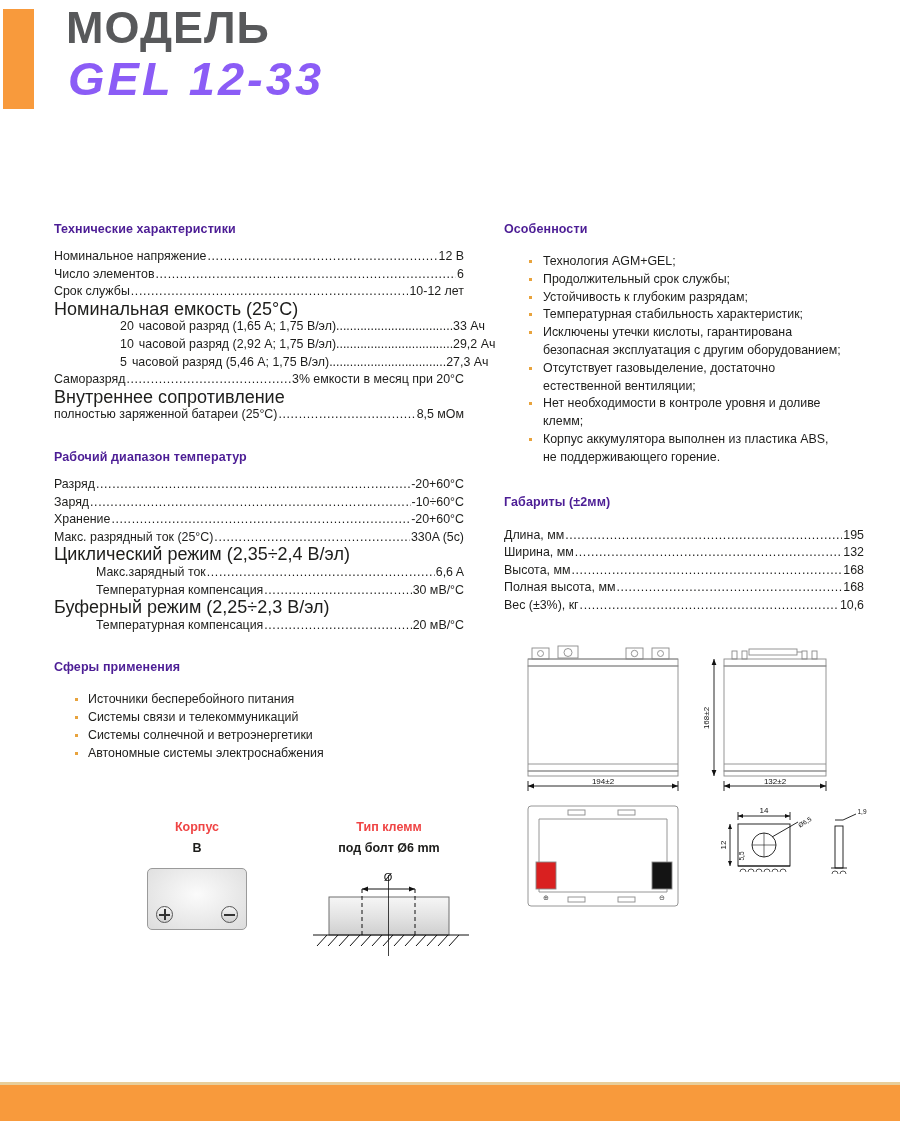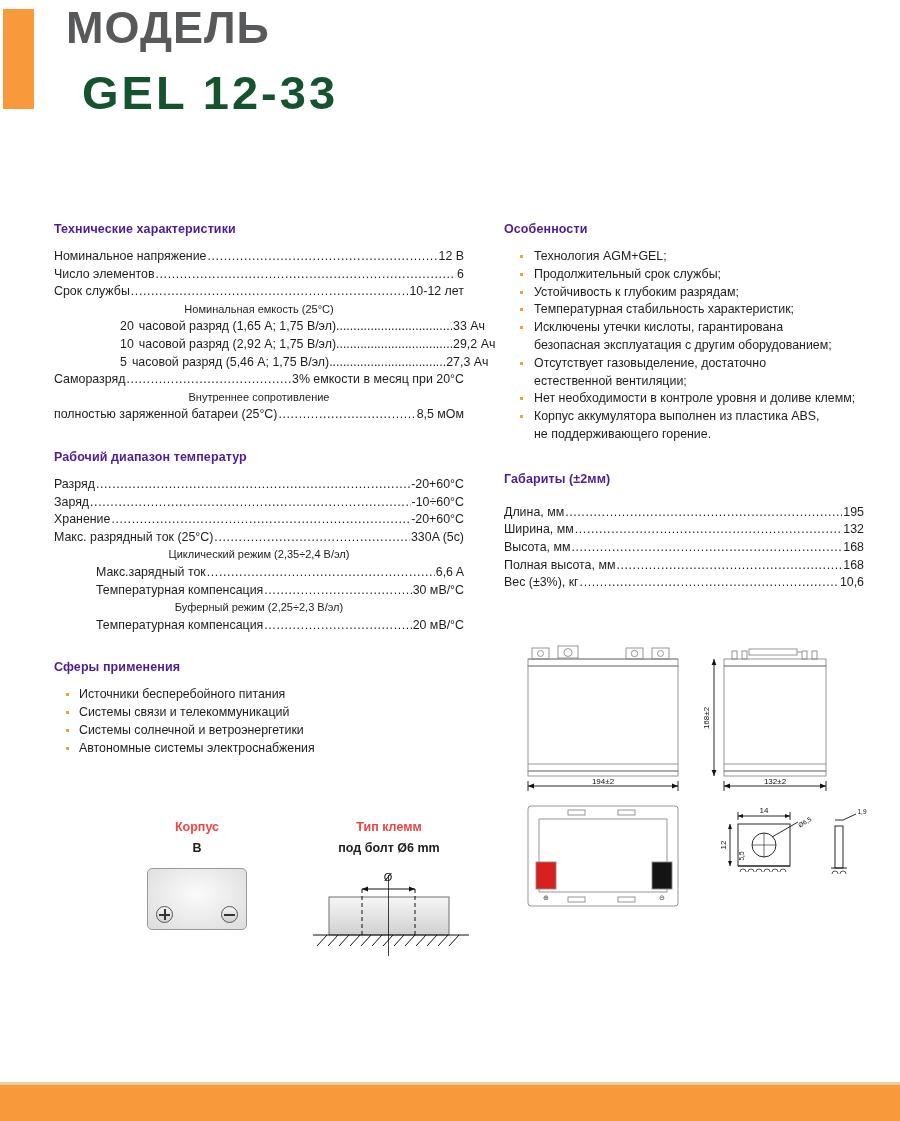--- a/index.html
+++ b/index.html
@@ -20,21 +20,21 @@
     width: 31px; height: 100px;
     background: #F89A3C;
   }
   .header-titles { position: absolute; left: 66px; top: 4px; }
   .title-model {
     font-size: 45px; font-weight: bold; letter-spacing: 1px;
     color: #58595B; line-height: 48px; margin: 0;
   }
   .title-gel {
     font-size: 47px; font-weight: bold; letter-spacing: 3px;
-    color: #14532d; line-height: 50px; margin: 16px;
+    color: #8b5cf6; line-height: 50px; margin: 2px; font-style: italic;
   }
 
   
   .col-left  { position: absolute; left: 54px;  top: 222px; width: 410px; }
   .col-right { position: absolute; left: 504px; top: 222px; width: 360px; }
 
   .sec-head {
     color: #4c1d95; font-weight: bold; font-size: 12.5px;
     margin: 0 0 12px 0; letter-spacing: .1px;
   }
@@ -44,29 +44,29 @@
   .row {
     display: flex; align-items: baseline;
     font-size: 12.4px; line-height: 17.6px; white-space: nowrap;
   }
   .row .lbl { flex: 0 0 auto; }
   .row .dots {
     flex: 1 1 auto; overflow: hidden; margin: 0 1px;
     font-size: 12.4px; letter-spacing: .6px; color: #1d1d1b;
   }
   .row .val { flex: 0 0 auto; }
-  .plain { font-size: 11px; line-height: 17.6px; text-align: center; }
+  .plain { font-size: 18px; line-height: 17.6px; }
   .ind1 { padding-left: 66px; }
   .ind2 { padding-left: 42px; }
   .capline { display: flex; align-items: baseline; font-size: 12.4px; line-height: 17.6px; white-space: nowrap; }
   .capline .hrs { display: inline-block; width: 22px; text-align: right; }
   .capline .txt { padding-left: 5px; }
 
   
-  .blist { list-style: none; margin: 8px; padding: 0; }
+  .blist { list-style: none; margin: 17px; padding: 0; }
   .blist li {
     position: relative; padding-left: 17px;
     font-size: 12.4px; line-height: 17.8px;
   }
   .blist li::before {
     content: ""; position: absolute; left: 4px; top: 7px;
     width: 3px; height: 3px; background: #E8A33D;
   }
   .blist li .cont { display: block; padding-left: 0; }
   .blist.wide li { padding-left: 22px; }

